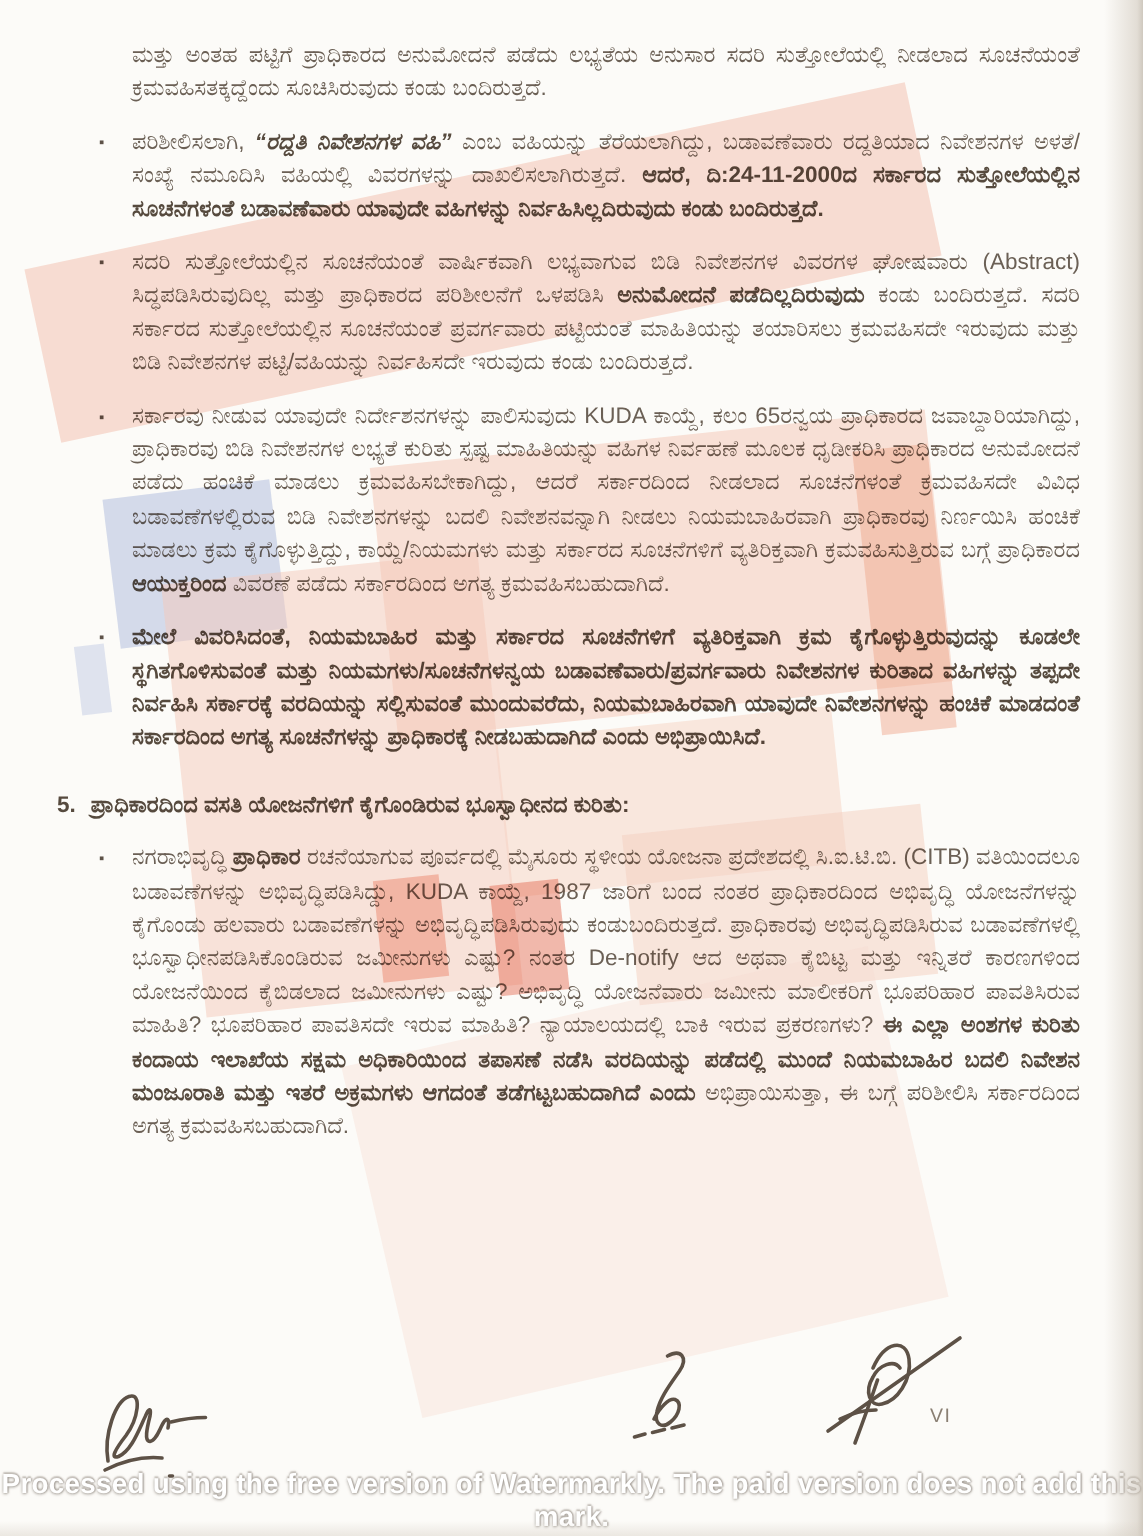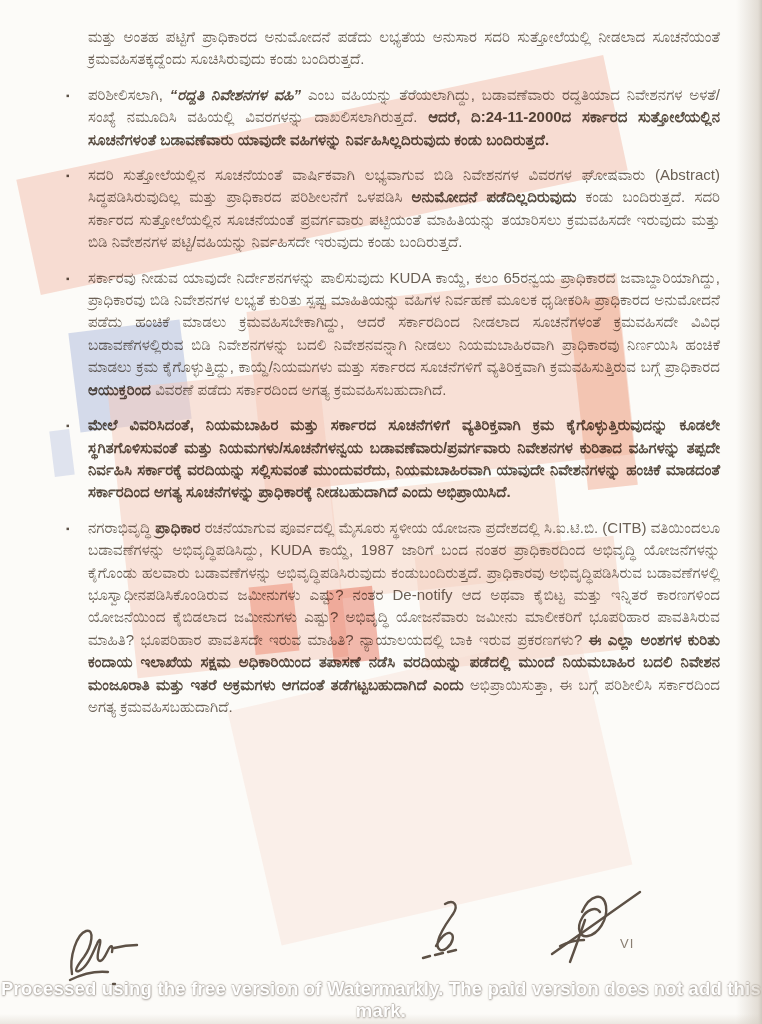--- a/index.html
+++ b/index.html
@@ -111,20 +111,23 @@
     <div class="bullet">
       <span class="marker">▪</span>
       <p class="para"><span>ಸರ್ಕಾರವು ನೀಡುವ ಯಾವುದೇ ನಿರ್ದೇಶನಗಳನ್ನು ಪಾಲಿಸುವುದು KUDA ಕಾಯ್ದೆ, ಕಲಂ 65ರನ್ವಯ ಪ್ರಾಧಿಕಾರದ ಜವಾಬ್ದಾರಿಯಾಗಿದ್ದು, ಪ್ರಾಧಿಕಾರವು ಬಿಡಿ ನಿವೇಶನಗಳ ಲಭ್ಯತೆ ಕುರಿತು ಸ್ಪಷ್ಟ ಮಾಹಿತಿಯನ್ನು ವಹಿಗಳ ನಿರ್ವಹಣೆ ಮೂಲಕ ಧೃಡೀಕರಿಸಿ ಪ್ರಾಧಿಕಾರದ ಅನುಮೋದನೆ ಪಡೆದು ಹಂಚಿಕೆ ಮಾಡಲು ಕ್ರಮವಹಿಸಬೇಕಾಗಿದ್ದು, ಆದರೆ ಸರ್ಕಾರದಿಂದ ನೀಡಲಾದ ಸೂಚನೆಗಳಂತೆ ಕ್ರಮವಹಿಸದೇ ವಿವಿಧ ಬಡಾವಣೆಗಳಲ್ಲಿರುವ ಬಿಡಿ ನಿವೇಶನಗಳನ್ನು ಬದಲಿ ನಿವೇಶನವನ್ನಾಗಿ ನೀಡಲು ನಿಯಮಬಾಹಿರವಾಗಿ ಪ್ರಾಧಿಕಾರವು ನಿರ್ಣಯಿಸಿ ಹಂಚಿಕೆ ಮಾಡಲು ಕ್ರಮ ಕೈಗೊಳ್ಳುತ್ತಿದ್ದು, ಕಾಯ್ದೆ/ನಿಯಮಗಳು ಮತ್ತು ಸರ್ಕಾರದ ಸೂಚನೆಗಳಿಗೆ ವ್ಯತಿರಿಕ್ತವಾಗಿ ಕ್ರಮವಹಿಸುತ್ತಿರುವ ಬಗ್ಗೆ ಪ್ರಾಧಿಕಾರದ </span><span class="b">ಆಯುಕ್ತರಿಂದ</span><span> ವಿವರಣೆ ಪಡೆದು ಸರ್ಕಾರದಿಂದ ಅಗತ್ಯ ಕ್ರಮವಹಿಸಬಹುದಾಗಿದೆ.</span></p>
     </div>
 
     <div class="bullet">
       <span class="marker">▪</span>
       <p class="para"><span class="b">ಮೇಲೆ ವಿವರಿಸಿದಂತೆ, ನಿಯಮಬಾಹಿರ ಮತ್ತು ಸರ್ಕಾರದ ಸೂಚನೆಗಳಿಗೆ ವ್ಯತಿರಿಕ್ತವಾಗಿ ಕ್ರಮ ಕೈಗೊಳ್ಳುತ್ತಿರುವುದನ್ನು ಕೂಡಲೇ ಸ್ಥಗಿತಗೊಳಿಸುವಂತೆ ಮತ್ತು ನಿಯಮಗಳು/ಸೂಚನೆಗಳನ್ವಯ ಬಡಾವಣೆವಾರು/ಪ್ರವರ್ಗವಾರು ನಿವೇಶನಗಳ ಕುರಿತಾದ ವಹಿಗಳನ್ನು ತಪ್ಪದೇ ನಿರ್ವಹಿಸಿ ಸರ್ಕಾರಕ್ಕೆ ವರದಿಯನ್ನು ಸಲ್ಲಿಸುವಂತೆ ಮುಂದುವರೆದು, ನಿಯಮಬಾಹಿರವಾಗಿ ಯಾವುದೇ ನಿವೇಶನಗಳನ್ನು ಹಂಚಿಕೆ ಮಾಡದಂತೆ ಸರ್ಕಾರದಿಂದ ಅಗತ್ಯ ಸೂಚನೆಗಳನ್ನು ಪ್ರಾಧಿಕಾರಕ್ಕೆ ನೀಡಬಹುದಾಗಿದೆ ಎಂದು ಅಭಿಪ್ರಾಯಿಸಿದೆ.</span></p>
     </div>
 
+    <div class="heading">
+      <span class="num">5.</span><span>ಪ್ರಾಧಿಕಾರದಿಂದ ವಸತಿ ಯೋಜನೆಗಳಿಗೆ ಕೈಗೊಂಡಿರುವ ಭೂಸ್ವಾಧೀನದ ಕುರಿತು:</span>
+    </div>
 
     <div class="bullet">
       <span class="marker">▪</span>
       <p class="para"><span>ನಗರಾಭಿವೃದ್ಧಿ </span><span class="b">ಪ್ರಾಧಿಕಾರ</span><span> ರಚನೆಯಾಗುವ ಪೂರ್ವದಲ್ಲಿ ಮೈಸೂರು ಸ್ಥಳೀಯ ಯೋಜನಾ ಪ್ರದೇಶದಲ್ಲಿ ಸಿ.ಐ.ಟಿ.ಬಿ. (CITB) ವತಿಯಿಂದಲೂ ಬಡಾವಣೆಗಳನ್ನು ಅಭಿವೃದ್ಧಿಪಡಿಸಿದ್ದು, KUDA ಕಾಯ್ದೆ, 1987 ಜಾರಿಗೆ ಬಂದ ನಂತರ ಪ್ರಾಧಿಕಾರದಿಂದ ಅಭಿವೃದ್ಧಿ ಯೋಜನೆಗಳನ್ನು ಕೈಗೊಂಡು ಹಲವಾರು ಬಡಾವಣೆಗಳನ್ನು ಅಭಿವೃದ್ಧಿಪಡಿಸಿರುವುದು ಕಂಡುಬಂದಿರುತ್ತದೆ. ಪ್ರಾಧಿಕಾರವು ಅಭಿವೃದ್ಧಿಪಡಿಸಿರುವ ಬಡಾವಣೆಗಳಲ್ಲಿ ಭೂಸ್ವಾಧೀನಪಡಿಸಿಕೊಂಡಿರುವ ಜಮೀನುಗಳು ಎಷ್ಟು? ನಂತರ De-notify ಆದ ಅಥವಾ ಕೈಬಿಟ್ಟ ಮತ್ತು ಇನ್ನಿತರೆ ಕಾರಣಗಳಿಂದ ಯೋಜನೆಯಿಂದ ಕೈಬಿಡಲಾದ ಜಮೀನುಗಳು ಎಷ್ಟು? ಅಭಿವೃದ್ಧಿ ಯೋಜನೆವಾರು ಜಮೀನು ಮಾಲೀಕರಿಗೆ ಭೂಪರಿಹಾರ ಪಾವತಿಸಿರುವ ಮಾಹಿತಿ? ಭೂಪರಿಹಾರ ಪಾವತಿಸದೇ ಇರುವ ಮಾಹಿತಿ? ನ್ಯಾಯಾಲಯದಲ್ಲಿ ಬಾಕಿ ಇರುವ ಪ್ರಕರಣಗಳು? </span><span class="b">ಈ ಎಲ್ಲಾ ಅಂಶಗಳ ಕುರಿತು ಕಂದಾಯ ಇಲಾಖೆಯ ಸಕ್ಷಮ ಅಧಿಕಾರಿಯಿಂದ ತಪಾಸಣೆ ನಡೆಸಿ ವರದಿಯನ್ನು ಪಡೆದಲ್ಲಿ ಮುಂದೆ ನಿಯಮಬಾಹಿರ ಬದಲಿ ನಿವೇಶನ ಮಂಜೂರಾತಿ ಮತ್ತು ಇತರೆ ಅಕ್ರಮಗಳು ಆಗದಂತೆ ತಡೆಗಟ್ಟಬಹುದಾಗಿದೆ ಎಂದು</span><span> ಅಭಿಪ್ರಾಯಿಸುತ್ತಾ, ಈ ಬಗ್ಗೆ ಪರಿಶೀಲಿಸಿ ಸರ್ಕಾರದಿಂದ ಅಗತ್ಯ ಕ್ರಮವಹಿಸಬಹುದಾಗಿದೆ.</span></p>
     </div>
 
   </div>
 
   <svg class="sig sig1" width="100" height="72" viewBox="0 0 100 72">
     <path d="M10,56 C7,38 15,16 24,13 C33,10 30,28 22,39 C15,48 11,55 17,53 C26,49 31,34 35,26 C37,21 39,20 38,26 C36,34 34,43 38,43 C43,42 45,32 48,29 C50,27 51,29 50,34"></path>

